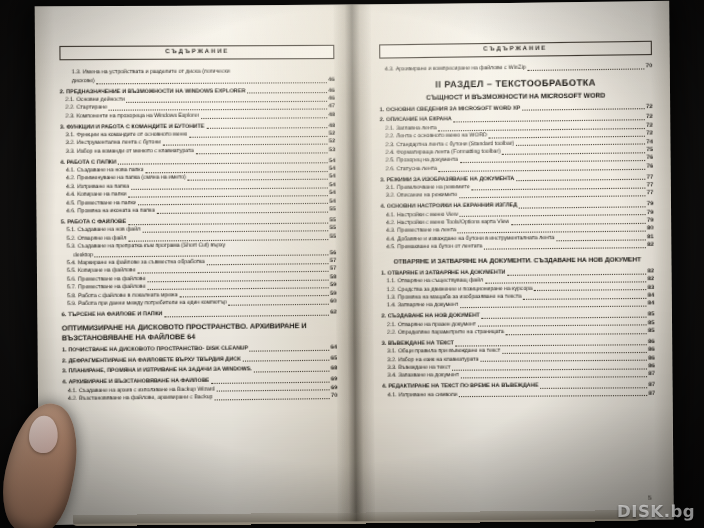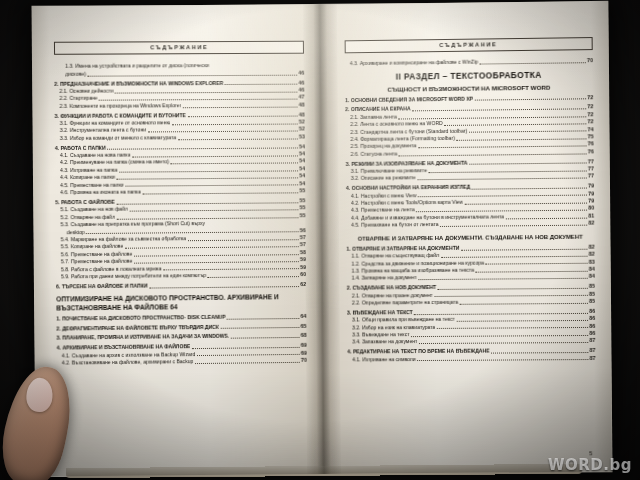--- a/index.html
+++ b/index.html
@@ -615,14 +615,14 @@
     <div class="gutter"></div>
     <div class="paper-shade"></div>
   </div>
 
   <div class="thumb">
     <div class="nail"></div>
   </div>
 
   <div class="vignette"></div>
 
-  <div class="watermark">WORD.bg</div>
+  <div class="watermark">DISK.bg</div>
 </div>
 
 </body></html>

